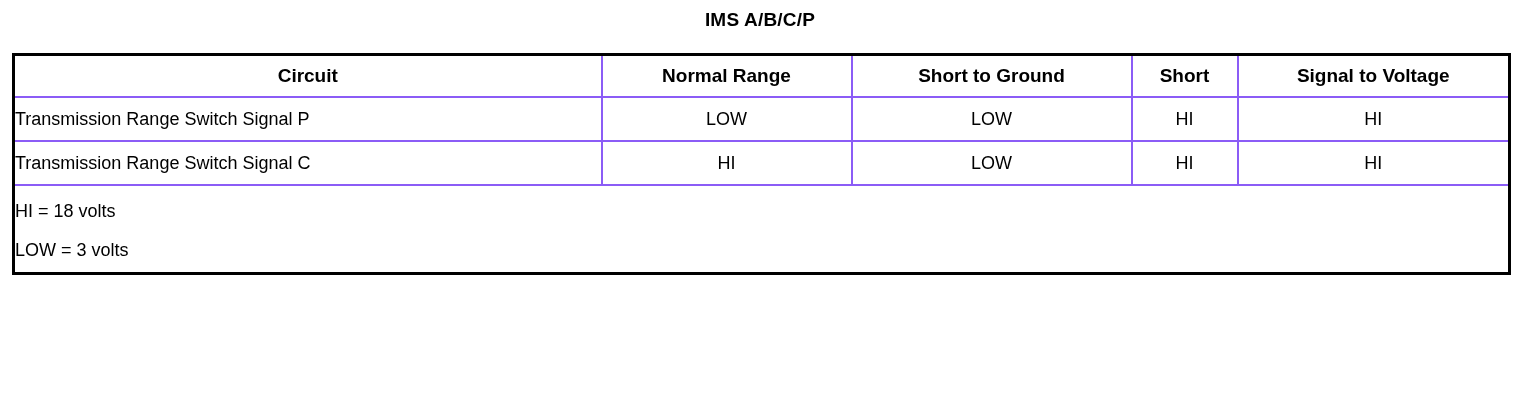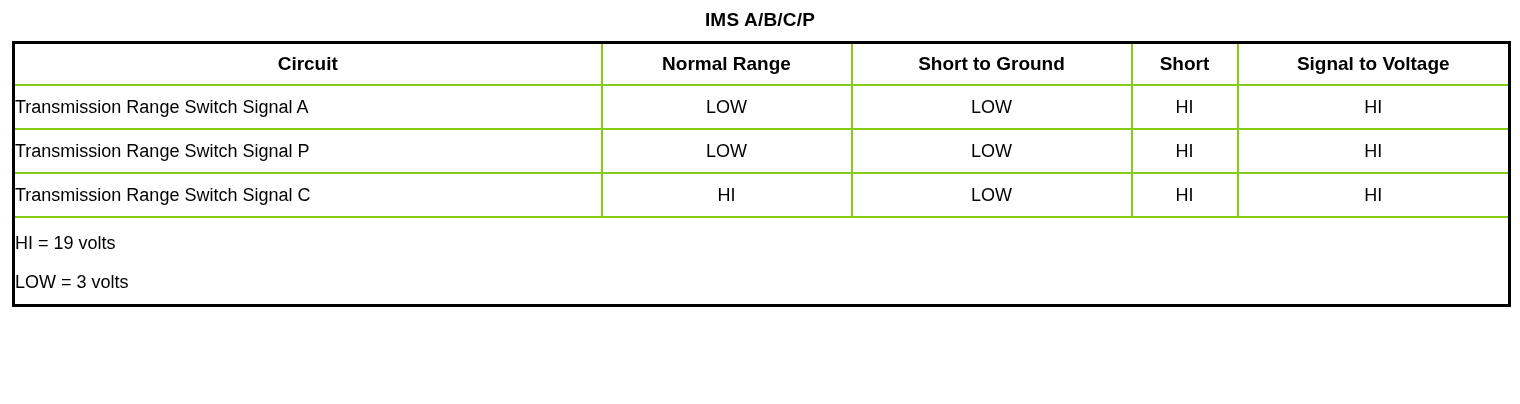--- a/index.html
+++ b/index.html
@@ -19,32 +19,32 @@
     width: 1520px;
     height: 404px;
     box-sizing: border-box;
   }
   .doc-title {
     text-align: center;
     font-size: 19px;
     font-weight: bold;
     line-height: 1;
     padding-top: 10px;
-    padding-bottom: 12px;
+    padding-bottom: 24px;
     letter-spacing: 0.2px;
   }
   table.spec {
     border-collapse: collapse;
     table-layout: fixed;
     width: 1496px;
     margin: 0 12px;
     border: 3px solid #000;
   }
   table.spec td, table.spec th {
-    border: 2px solid #84cc16;
+    border: 2px solid #8b5cf6;
     padding: 0;
     vertical-align: middle;
     margin-left: 16px;
   }
   .hdr-cell {
     text-align: center;
     font-weight: bold;
     font-size: 19px;
     height: 40px;
     line-height: 40px;
@@ -114,47 +114,40 @@
       <tr>
         <th class="hdr-cell">Circuit</th>
         <th class="hdr-cell">Normal Range</th>
         <th class="hdr-cell">Short to Ground</th>
         <th class="hdr-cell">Short</th>
         <th class="hdr-cell">Signal to Voltage</th>
       </tr>
     </thead>
     <tbody>
 
-      <tr>
-        <td class="circuit-cell">Transmission Range Switch Signal A</td>
-        <td class="val-cell">LOW</td>
-        <td class="val-cell">LOW</td>
-        <td class="val-cell">HI</td>
-        <td class="val-cell">HI</td>
-      </tr>
 
 
       <tr>
         <td class="circuit-cell">Transmission Range Switch Signal P</td>
         <td class="val-cell">LOW</td>
         <td class="val-cell">LOW</td>
         <td class="val-cell">HI</td>
         <td class="val-cell">HI</td>
       </tr>
 
       <tr>
         <td class="circuit-cell">Transmission Range Switch Signal C</td>
         <td class="val-cell">HI</td>
         <td class="val-cell">LOW</td>
         <td class="val-cell">HI</td>
         <td class="val-cell">HI</td>
       </tr>
 
       <tr>
         <td class="notes-cell" colspan="5">
-          <div class="note-line">HI = 19 volts</div>
+          <div class="note-line">HI = 18 volts</div>
           <div class="note-line">LOW = 3 volts</div>
         </td>
       </tr>
     </tbody>
   </table>
 
 </div>
 
 </body></html>

